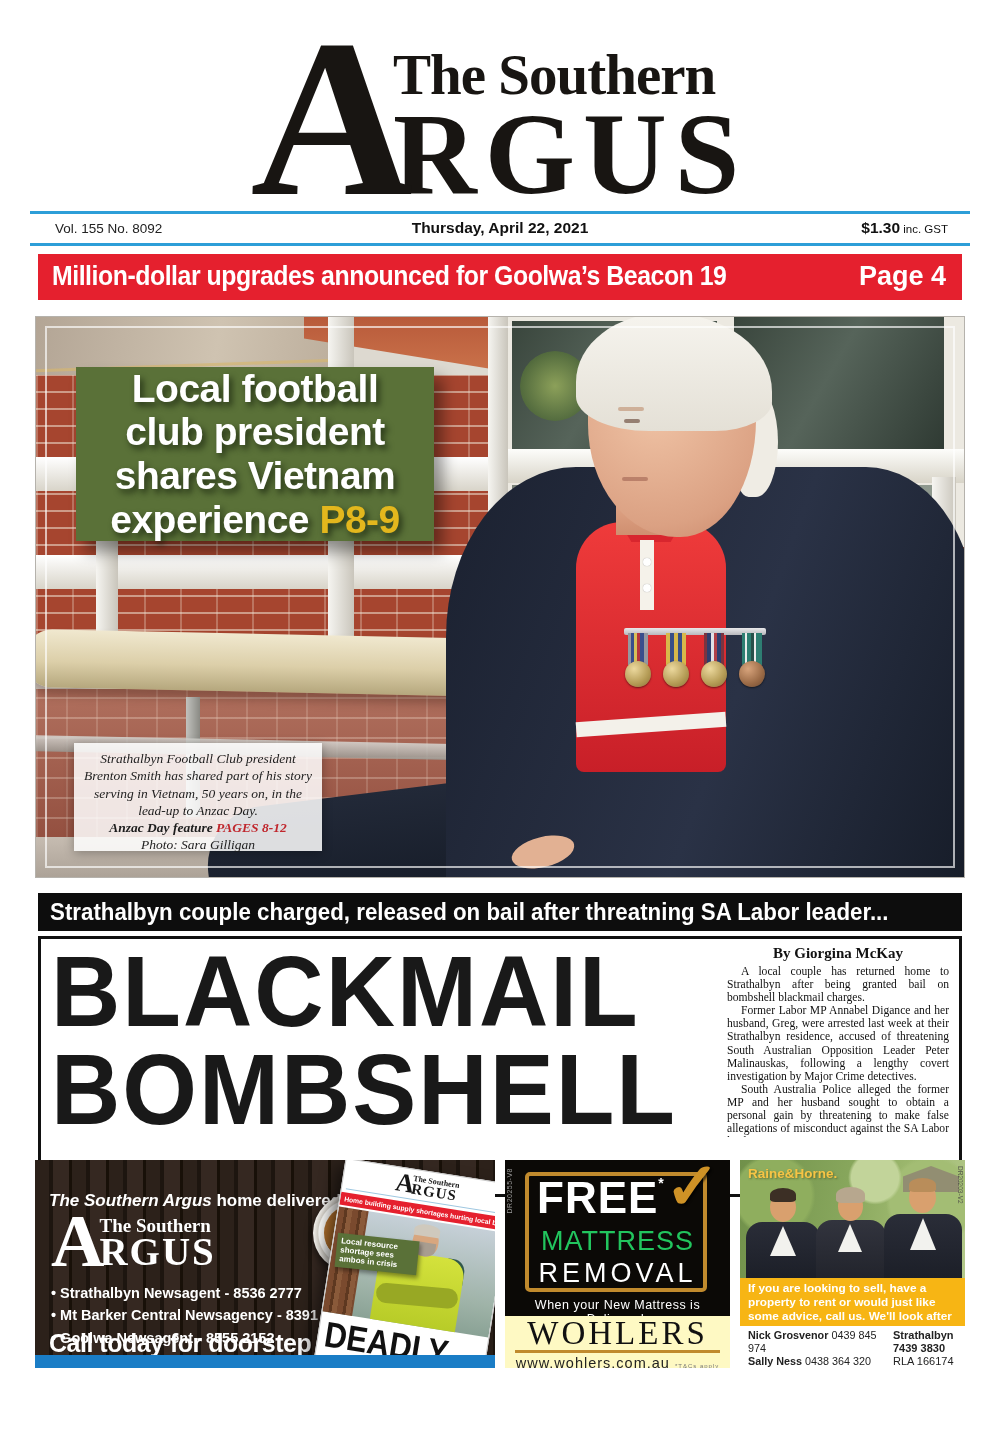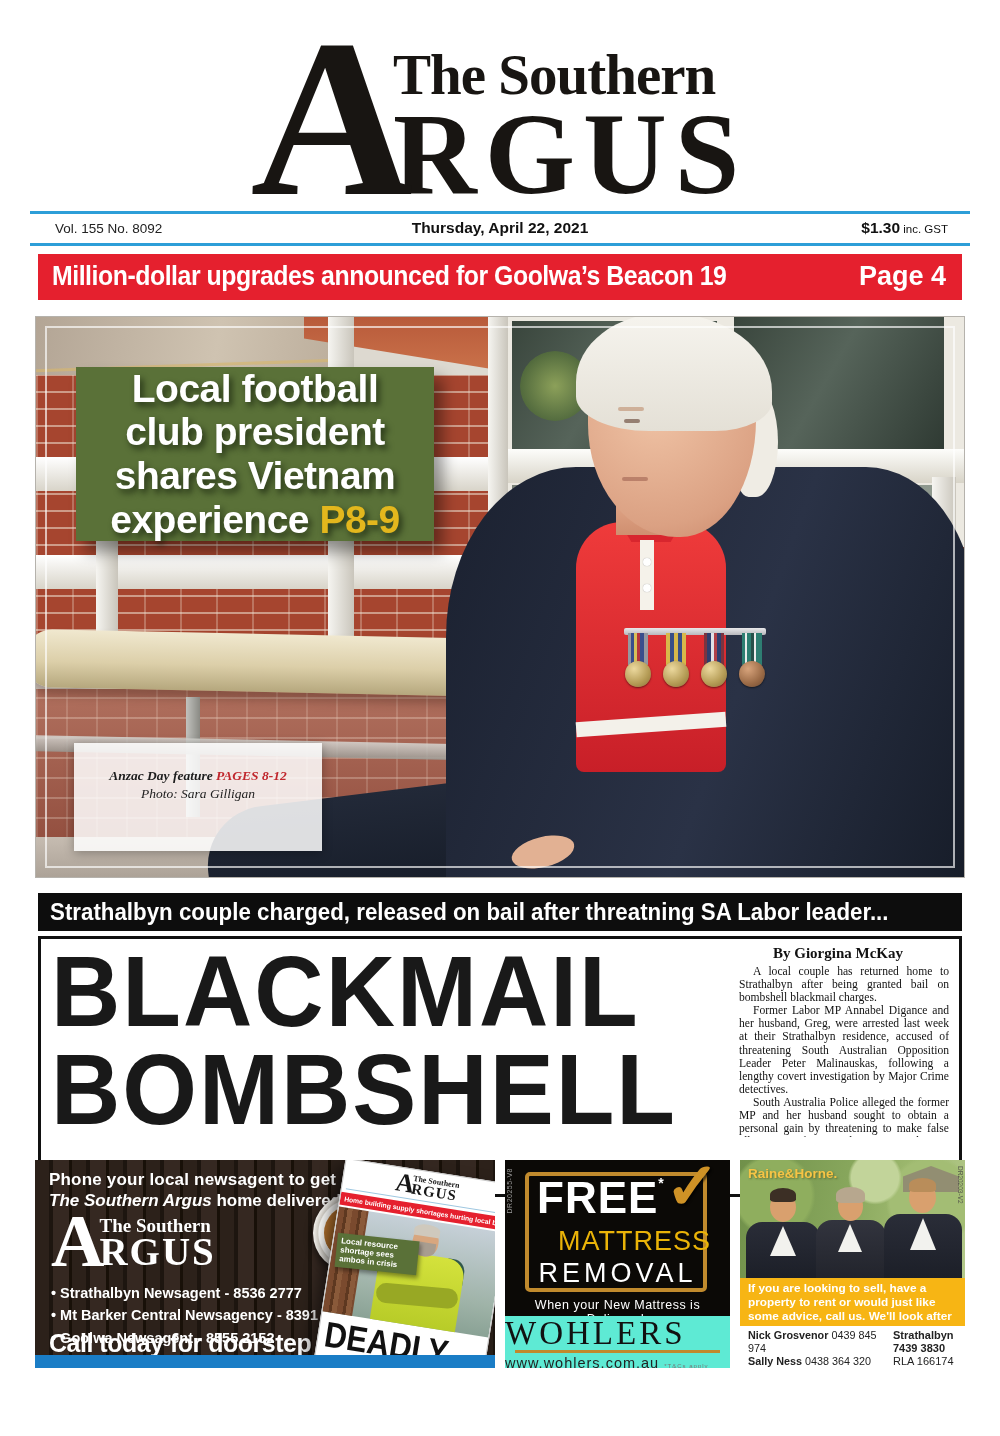--- a/index.html
+++ b/index.html
@@ -102,21 +102,21 @@
   .cap-pages { font-weight:bold; color:#c0272d; }
   .innerframe { position:absolute; inset:9px; border:2px solid rgba(255,255,255,.65); pointer-events:none; }
 
   
   .strap { position:absolute; top:893px; left:38px; width:924px; height:38px; background:#0d0d0d; color:#fff; overflow:hidden; }
   .strap span { position:absolute; left:12px; top:6px; font-size:23px; font-weight:bold; letter-spacing:0; transform:scaleX(0.97); transform-origin:left center; white-space:nowrap; }
   .storybox { position:absolute; top:936px; left:38px; width:924px; height:261px; border:3px solid #111; background:#fff; overflow:hidden; }
   .headline { position:absolute; left:10px; top:4px; width:688px; font-weight:bold; font-size:96px; line-height:0.98; letter-spacing:2px; color:#191919; transform:scaleY(1.04); transform-origin:top left; white-space:nowrap; }
   .storycol { position:absolute; right:10px; top:6px; width:222px; height:192px; font-family:"Liberation Serif", serif; font-size:11.6px; line-height:1.13; color:#111; text-align:justify; overflow:hidden; }
   .byline { text-align:center; font-weight:bold; font-size:15px; margin-bottom:3px; }
-  .storycol p { text-indent:14px;margin-left:12px; }
+  .storycol p { text-indent:14px; }
 
   
   .ad { position:absolute; top:1160px; height:208px; overflow:hidden; }
 
   
   .ad-news { left:35px; width:460px; background-color:#241b14;
     background-image:repeating-linear-gradient(90deg,#2c211a 0 14px,#1d150f 14px 18px,#352821 18px 34px,#181008 34px 37px); }
   .an-l1 { position:absolute; left:14px; top:10px; color:#fff; font-weight:bold; font-size:17px; letter-spacing:.2px; }
   .an-l2 { position:absolute; left:14px; top:31px; color:#fff; font-weight:bold; font-size:17px; }
   .an-l2 .it { font-style:italic; }
@@ -153,24 +153,24 @@
   .mp-green { position:absolute; left:4px; top:24px; width:82px; background:#5a7138; color:#fff; font-weight:bold; font-size:8px; line-height:1.15; padding:3px 4px; transform:rotate(-3deg); box-shadow:2px 3px 4px rgba(0,0,0,.4); }
   .mp-deadly { margin-top:2px; padding-left:6px; font-weight:bold; font-size:31px; letter-spacing:0; color:#111; transform:scaleY(1.15); transform-origin:top left; }
 
   
   .ad-woh { left:505px; width:225px; background:#0b0906; }
   .woh-code { position:absolute; left:1px; top:8px; writing-mode:vertical-rl; transform:rotate(180deg); font-size:7px; color:#9a9a9a; letter-spacing:.5px; }
   .woh-frame { position:absolute; left:20px; top:12px; width:182px; height:120px; border:4px solid #c08a2d; border-radius:5px; }
   .woh-free { position:absolute; left:32px; top:16px; font-size:44px; font-weight:bold; color:#fff; letter-spacing:1px; line-height:1; }
   .woh-star { font-size:14px; vertical-align:top; }
   .woh-check { position:absolute; right:10px; top:-12px; font-size:66px; font-weight:bold; color:#cf9226; text-shadow:2px 2px 2px rgba(0,0,0,.6); }
-  .woh-mattress { position:absolute; left:17px; top:66px; width:100%; text-align:center; font-size:27px; color:#eab308; letter-spacing:1px; }
+  .woh-mattress { position:absolute; left:0; top:66px; width:100%; text-align:center; font-size:27px; color:#22c55e; letter-spacing:1px; }
   .woh-removal { position:absolute; left:0; top:98px; width:100%; text-align:center; font-size:27px; color:#fff; letter-spacing:4px; }
   .woh-tag { position:absolute; left:0; top:138px; width:100%; text-align:center; font-size:12.5px; color:#fff; letter-spacing:.5px; }
-  .woh-white { position:absolute; left:0; bottom:0; width:100%; height:52px; background:#5eead4; text-align:left; }
+  .woh-white { position:absolute; left:0; bottom:0; width:100%; height:52px; background:#fef9c3; text-align:center; }
   .woh-brand { font-family:"Liberation Serif", serif; font-size:33px; letter-spacing:3px; color:#111; line-height:1; margin-top:1px; }
   .woh-rule { height:3px; background:#c08a2d; margin:0 10px 2px; }
   .woh-url { font-size:14.5px; color:#222; letter-spacing:1px; }
   .woh-terms { font-size:6px; color:#777; }
 
   
   .ad-rh { left:740px; width:225px; background:#fff; }
   .rh-photo { position:absolute; left:0; top:0; width:100%; height:118px;
       background:radial-gradient(circle at 15% 30%, #8fae5e 0 18%, transparent 20%),
                  radial-gradient(circle at 60% 15%, #c2d49a 0 14%, transparent 16%),
@@ -280,21 +280,21 @@
     <div class="greenbox">
       <div class="gb-text">
         <span>Local football</span><br>
         <span>club president</span><br>
         <span>shares Vietnam</span><br>
         <span>experience </span><span class="gb-page">P8-9</span>
       </div>
     </div>
 
     <div class="capbox">
-      <br>
+      <span>Strathalbyn Football Club president Brenton Smith has shared part of his story serving in Vietnam, 50 years on, in the lead-up to Anzac Day.</span><br>
       <span class="cap-feature">Anzac Day feature </span><span class="cap-pages">PAGES 8-12</span><br>
       <span>Photo: Sara Gilligan</span>
     </div>
 
     <div class="innerframe"></div>
   </div>
 
   <div class="strap">
     <span>Strathalbyn couple charged, released on bail after threatning SA Labor leader...</span>
   </div>
@@ -307,21 +307,20 @@
     <div class="storycol">
       <div class="byline">By Giorgina McKay</div>
       <p>A local couple has returned home to Strathalbyn after being granted bail on bombshell blackmail charges.</p>
       <p>Former Labor MP Annabel Digance and her husband, Greg, were arrested last week at their Strathalbyn residence, accused of threatening South Australian Opposition Leader Peter Malinauskas, following a lengthy covert investigation by Major Crime detectives.</p>
       <p>South Australia Police alleged the former MP and her husband sought to obtain a personal gain by threatening to make false allegations of misconduct against the SA Labor leader.</p>
 
     </div>
   </div>
 
   <div class="ad ad-news">
-    <div class="an-l1">Phone your local newsagent to get</div>
     <div class="an-l2"><span class="it">The Southern Argus</span><span> home delivered.</span></div>
     <div class="an-logo">
       <div class="an-a">A</div>
       <div class="an-col">
         <div class="an-top">The Southern</div>
         <div class="an-rest">RGUS</div>
       </div>
     </div>
     <div class="an-bullets">
       <div>• Strathalbyn Newsagent - 8536 2777</div>

